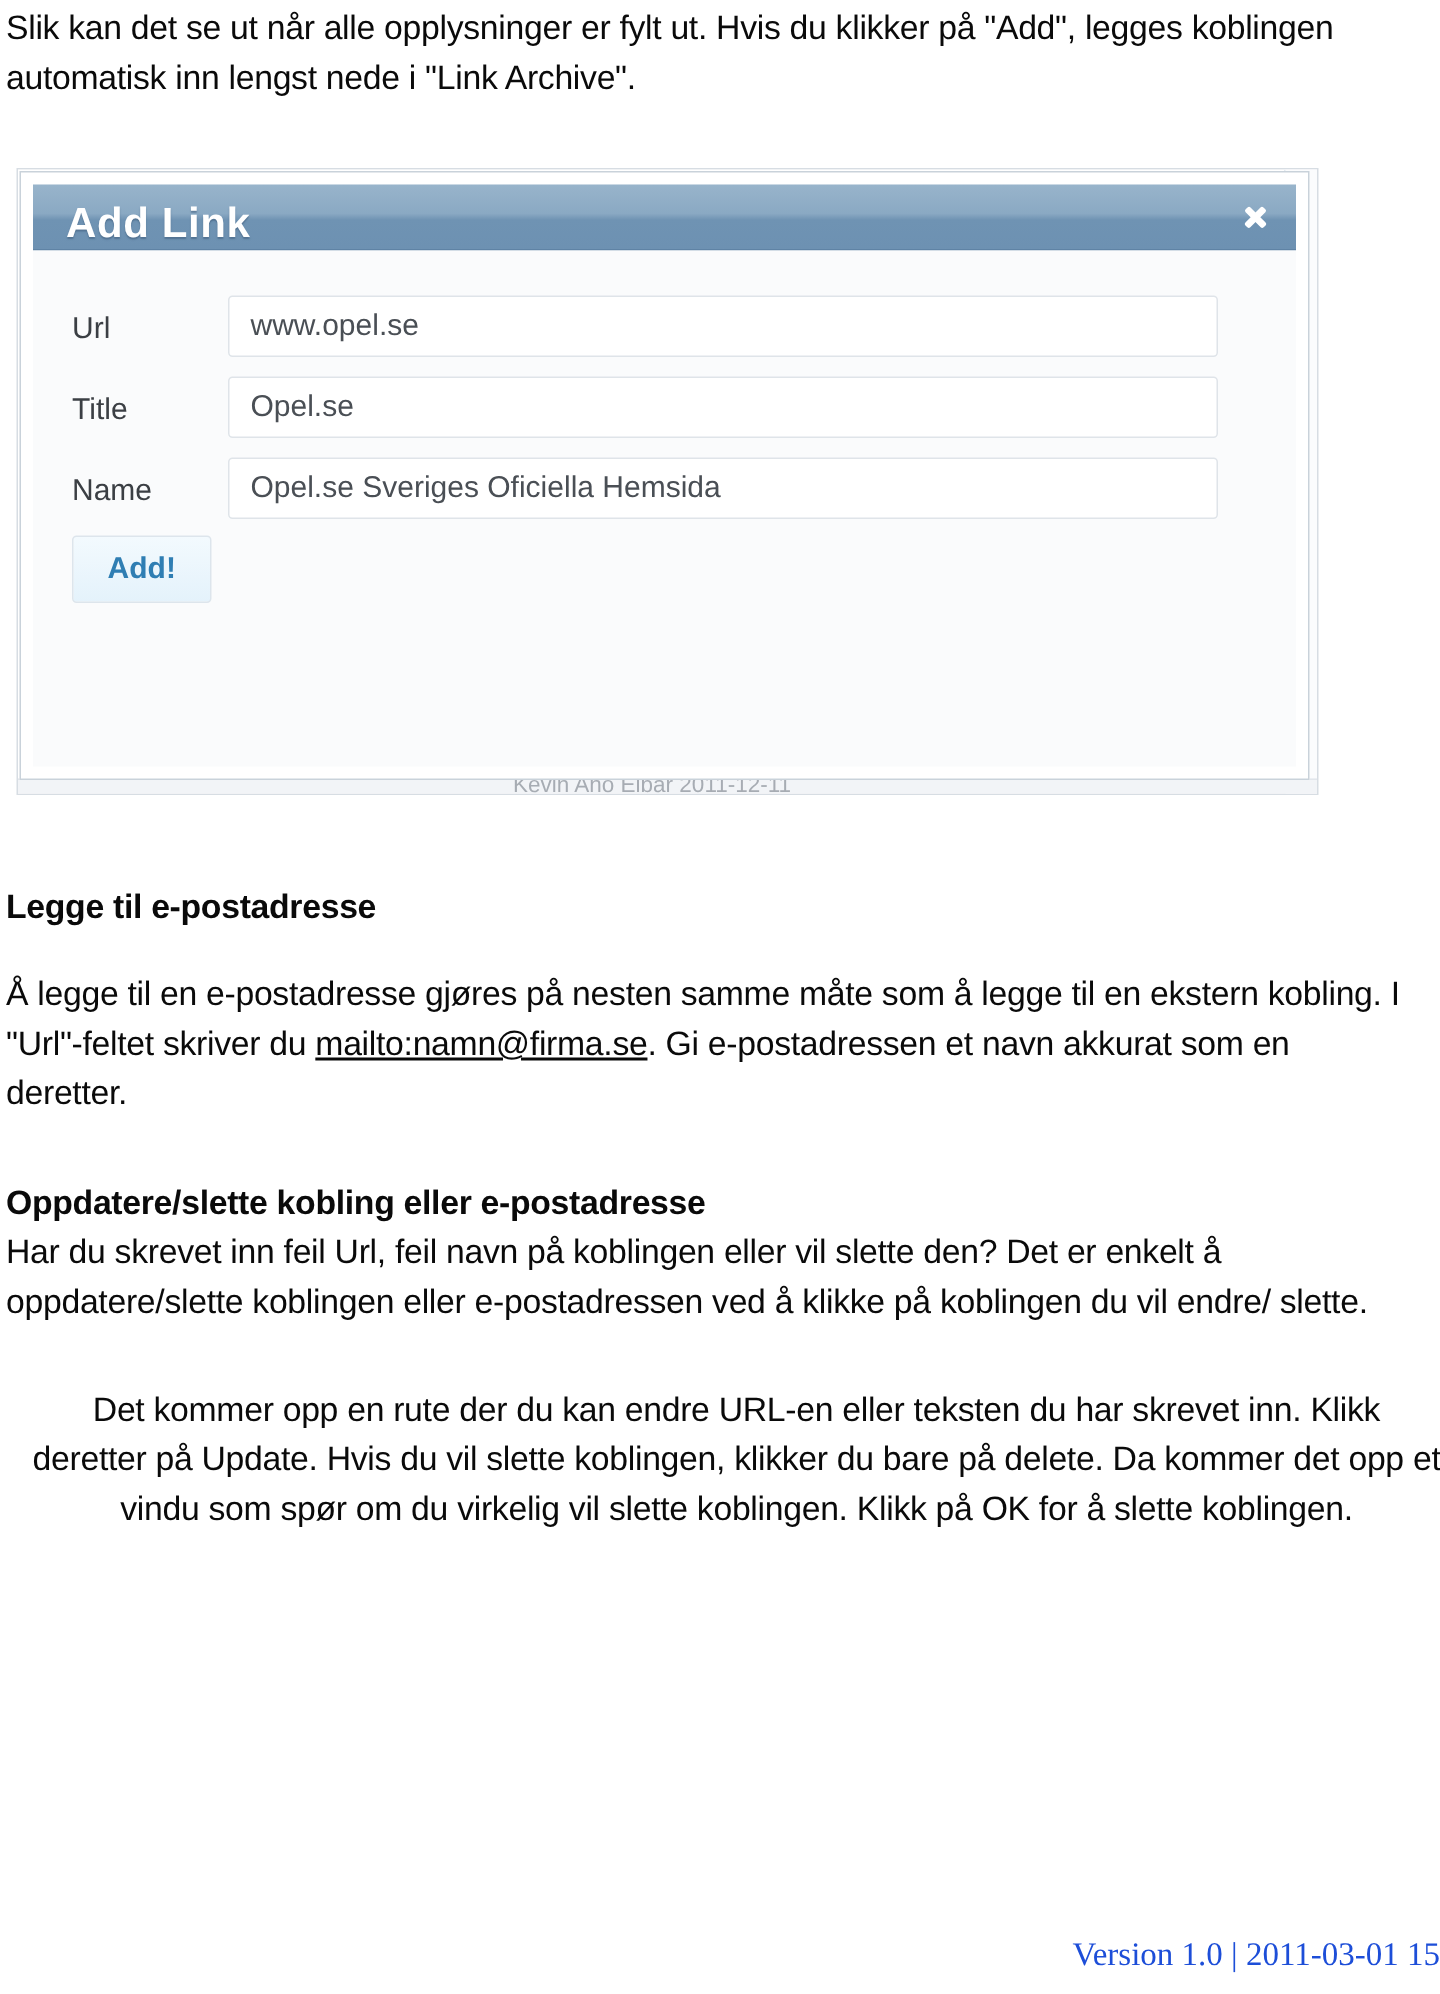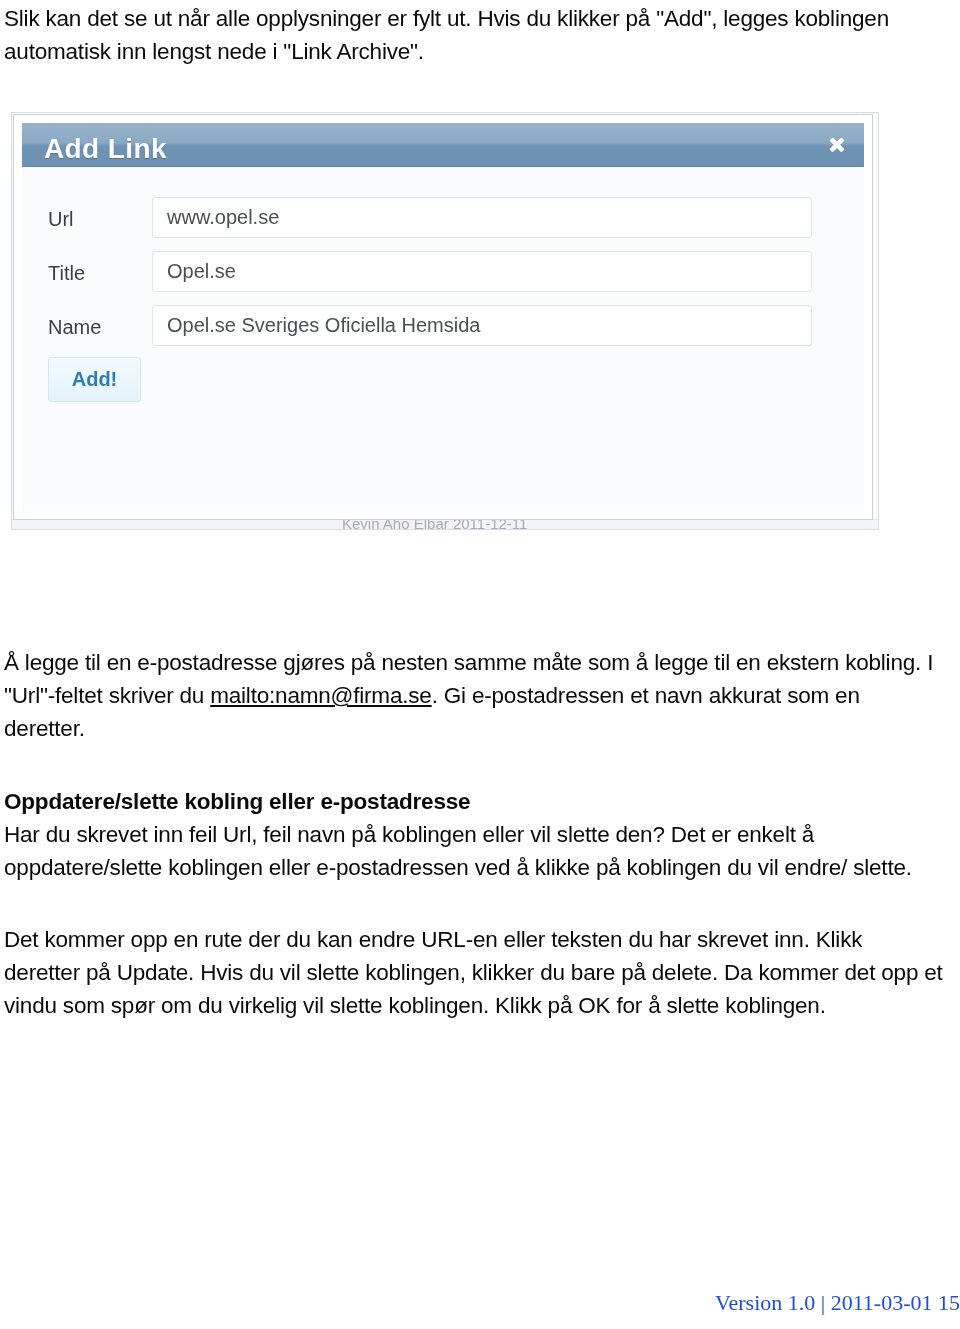--- a/index.html
+++ b/index.html
@@ -220,21 +220,21 @@
     justify-content: center;
     cursor: pointer;
     box-sizing: border-box;
   }
 
   
   #section-email-heading   { left: 4px; top: 588px; width: 940px; }
   #section-email-body      { left: 4px; top: 646px; width: 940px; }
   #section-update-heading  { left: 4px; top: 785px; width: 940px; }
   #section-update-body     { left: 4px; top: 818px; width: 940px; }
-  #section-dialog-body     { left: 4px; top: 923px; width: 940px; }
+  #section-dialog-body     { left: 21px; top: 923px; width: 940px; text-align: center; }
 
   
   #page-footer {
     position: absolute;
     left: 0;
     top: 1290px;
     width: 960px;
     text-align: right;
     font-family: "Liberation Serif", serif;
     font-size: 22px;
@@ -302,20 +302,21 @@
             <div class="field-input">Opel.se Sveriges Oficiella Hemsida</div>
           </div>
 
           <div id="add-submit-button">Add!</div>
 
         </div>
       </div>
     </div>
   </div>
 
+  <div class="para heading" id="section-email-heading">Legge til e-postadresse</div>
 
   <div class="para" id="section-email-body"><span>Å legge til en e-postadresse gjøres på nesten samme måte som å legge til en ekstern kobling. I "Url"-feltet skriver du </span><span class="u">mailto:namn@firma.se</span><span>. Gi e-postadressen et navn akkurat som en deretter.</span></div>
 
   <div class="para heading" id="section-update-heading">Oppdatere/slette kobling eller e-postadresse</div>
 
   <div class="para" id="section-update-body">Har du skrevet inn feil Url, feil navn på koblingen eller vil slette den? Det er enkelt å oppdatere/slette koblingen eller e-postadressen ved å klikke på koblingen du vil endre/ slette.</div>
 
   <div class="para" id="section-dialog-body">Det kommer opp en rute der du kan endre URL-en eller teksten du har skrevet inn. Klikk deretter på Update. Hvis du vil slette koblingen, klikker du bare på delete. Da kommer det opp et vindu som spør om du virkelig vil slette koblingen. Klikk på OK for å slette koblingen.</div>
 
   <div id="page-footer">Version 1.0 | 2011-03-01 15</div>

